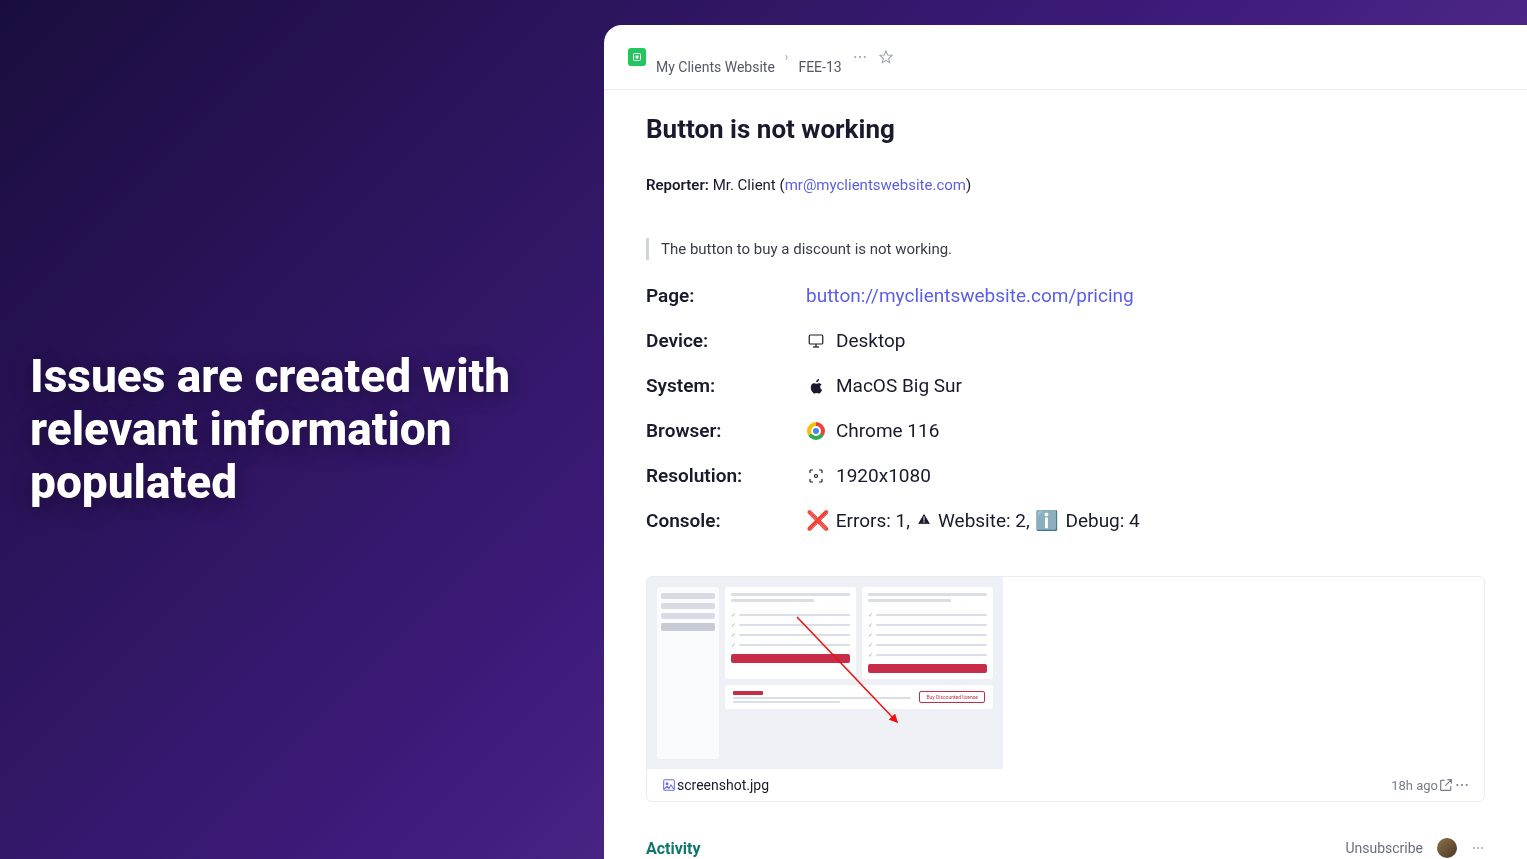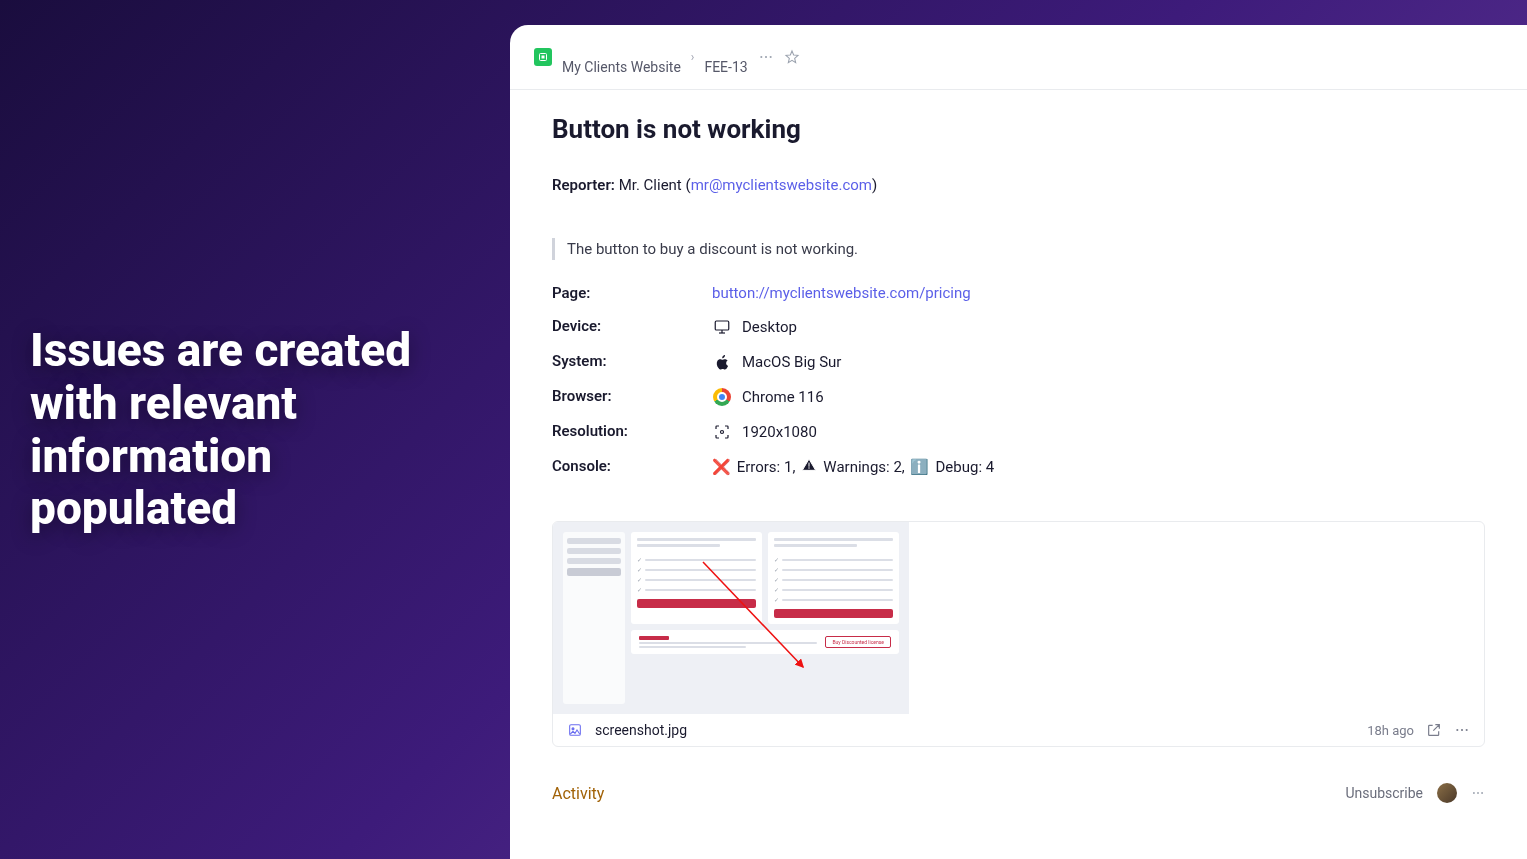--- a/index.html
+++ b/index.html
@@ -5,21 +5,21 @@
 * { margin: 0; padding: 0; box-sizing: border-box; }
 body {
   font-family: -apple-system, BlinkMacSystemFont, "Segoe UI", Roboto, Helvetica, Arial, sans-serif;
   width: 1527px;
   height: 859px;
   overflow: hidden;
   background: linear-gradient(135deg, #1a0d3e 0%, #3d1b7a 50%, #6b3fa0 100%);
   display: flex;
 }
 .left-panel {
-  width: 510px;
+  width: 604px;
   padding: 30px;
   display: flex;
   align-items: center;
 }
 .hero-text {
   font-size: 46px;
   font-weight: 800;
   color: #fff;
   line-height: 1.15;
   text-shadow: 0 4px 20px rgba(0,0,0,0.4);
@@ -75,22 +75,22 @@
 .quote {
   border-left: 3px solid #d0d3db;
   padding: 2px 0 2px 12px;
   color: #393b4a;
   font-size: 15px;
   margin-bottom: 24px;
 }
 .meta-grid {
   display: grid;
   grid-template-columns: 135px 1fr;
-  row-gap: 15px;
-  font-size: 15px;
+  row-gap: 22px;
+  font-size: 19px;
   color: #1a1a2e;
   margin-bottom: 44px;
 }
 .meta-label { font-weight: 600; }
 .meta-value { display: flex; align-items: center; gap: 10px; padding-left: 25px; }
 .meta-icon { width: 20px; height: 20px; display: flex; align-items: center; justify-content: center; flex-shrink: 0; }
 .meta-icon svg { width: 18px; height: 18px; }
 .chrome-circle {
   width: 18px; height: 18px; border-radius: 50%;
   background: conic-gradient(#ea4335 0 120deg, #34a853 120deg 240deg, #fbbc05 240deg 360deg);
@@ -144,33 +144,33 @@
 }
 .thumb-discount-text { flex: 1; display: flex; flex-direction: column; gap: 2px; }
 .thumb-discount-text .h { height: 4px; width: 30px; background: #c72c48; border-radius: 1px; }
 .thumb-discount-text .p { height: 2px; background: #dbdee6; border-radius: 1px; }
 .thumb-discount-btn {
   border: 1px solid #c72c48; padding: 2px 6px; border-radius: 2px;
   font-size: 5px; color: #c72c48; white-space: nowrap;
 }
 .arrow-svg { position: absolute; top: 30px; left: 140px; pointer-events: none; }
 .attachment-footer {
-  display: flex; align-items: center; padding: 8px 14px; gap: 12px;
+  display: flex; align-items: center; padding: 8px 14px; gap: 0;
 }
 .file-icon { width: 16px; height: 16px; }
 .file-icon svg { width: 16px; height: 16px; }
 .file-name { font-size: 14px; color: #1a1a2e; flex: 1; }
 .file-time { font-size: 13px; color: #7a7d8c; }
 .file-act { color: #7a7d8c; cursor: pointer; display: flex; }
 .file-act svg { width: 16px; height: 16px; }
 .activity-row {
   display: flex; align-items: center; justify-content: space-between;
   padding-top: 16px;
 }
-.activity-title { font-size: 16px; font-weight: 400; color: #a16207; }
+.activity-title { font-size: 16px; font-weight: 700; color: #0f766e; }
 .activity-right { display: flex; align-items: center; gap: 14px; }
 .unsub { font-size: 14px; color: #6b6e7c; cursor: pointer; }
 .avatar {
   width: 20px; height: 20px; border-radius: 50%;
   background: linear-gradient(135deg, #8b6f47, #4a3828);
 }
 .more-dots { color: #9ca3af; cursor: pointer; display: flex; }
 </style>
 </head>
 <body>
@@ -265,21 +265,21 @@
 
       <div class="meta-label">Console:</div>
       <div class="meta-value console-line">
         <span>❌</span>
         <span>Errors: 1,</span>
         <span>
           <svg width="16" height="16" viewBox="0 0 24 24" fill="#1a1a2e">
               <path d="M12 3 2 20h20L12 3zm0 6v5m0 2v1" stroke="#fff" stroke-width="1.5" stroke-linecap="round"></path>
             </svg>
         </span>
-        <span>Warnings: 2,</span>
+        <span>Website: 2,</span>
         <span>ℹ️</span>
         <span>Debug: 4</span>
       </div>
     </div>
 
     <div class="attachment-card">
       <div class="thumb">
         <div class="thumb-side">
           <div class="thumb-side-item"></div>
           <div class="thumb-side-item"></div>

